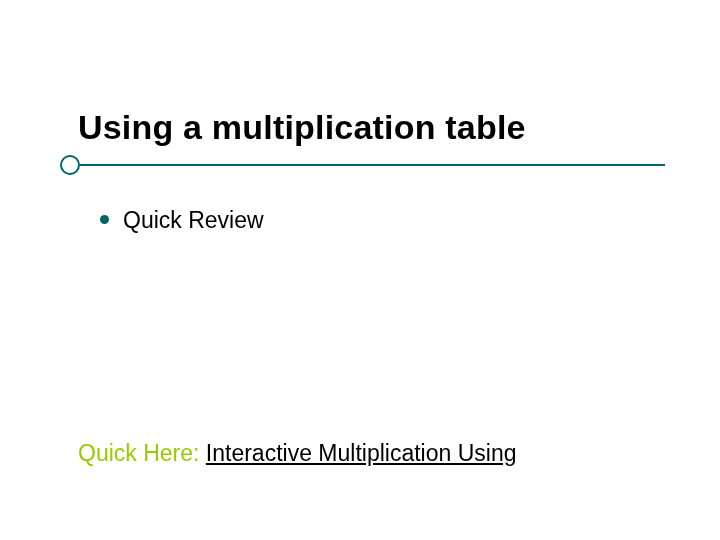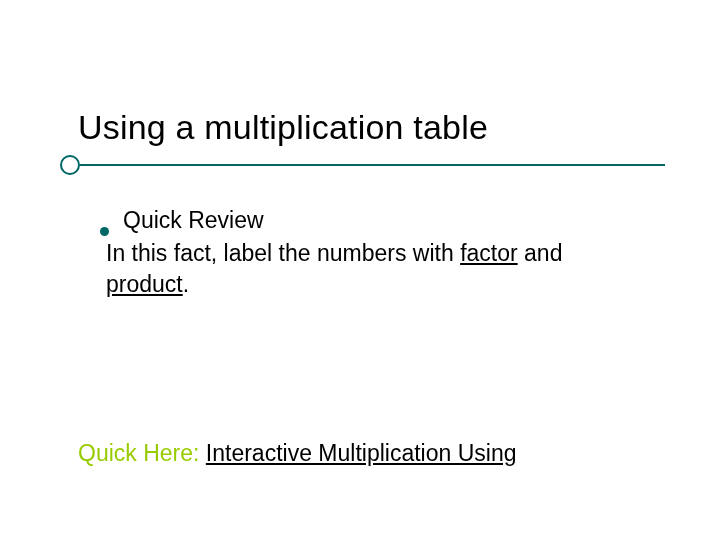--- a/index.html
+++ b/index.html
@@ -16,21 +16,21 @@
     position: relative;
     width: 720px;
     height: 540px;
     box-sizing: border-box;
   }
   .title {
     position: absolute;
     top: 108px;
     left: 78px;
     font-size: 34px;
-    font-weight: normal;
+    font-weight: bold;
     color: #000;
     letter-spacing: 0.2px;
   }
   .rule-wrap {
     position: absolute;
     top: 155px;
     left: 0;
     width: 720px;
     height: 20px;
   }
@@ -59,21 +59,21 @@
     position: absolute;
     top: 205px;
     left: 100px;
     width: 540px;
     font-size: 23px;
     line-height: 1.35;
     color: #000;
   }
   .bullet-row {
     display: flex;
-    align-items: flex-end;
+    align-items: flex-start;
   }
   .bullet-dot {
     width: 9px;
     height: 9px;
     background: #006666;
     border-radius: 50%;
     margin-top: 10px;
     margin-right: 14px;
     flex: 0 0 auto;
   }
@@ -120,24 +120,20 @@
   <div class="rule-wrap">
     <div class="circle"></div>
     <div class="rule"></div>
   </div>
 
   <div class="body">
     <div class="bullet-row">
       <div class="bullet-dot"></div>
       <div class="bullet-text">Quick Review</div>
     </div>
-    <div class="follow">
-      <span>In this fact, label the numbers with </span><span class="u">factor</span><span> and </span><br>
-      <span class="u">product</span><span>.</span>
-    </div>
   </div>
 
 
   <div class="linkrow">
     <span class="link-pre">Quick Here: </span><span class="link-text">Interactive Multiplication Using</span>
   </div>
 
 </div>
 
 </body></html>

